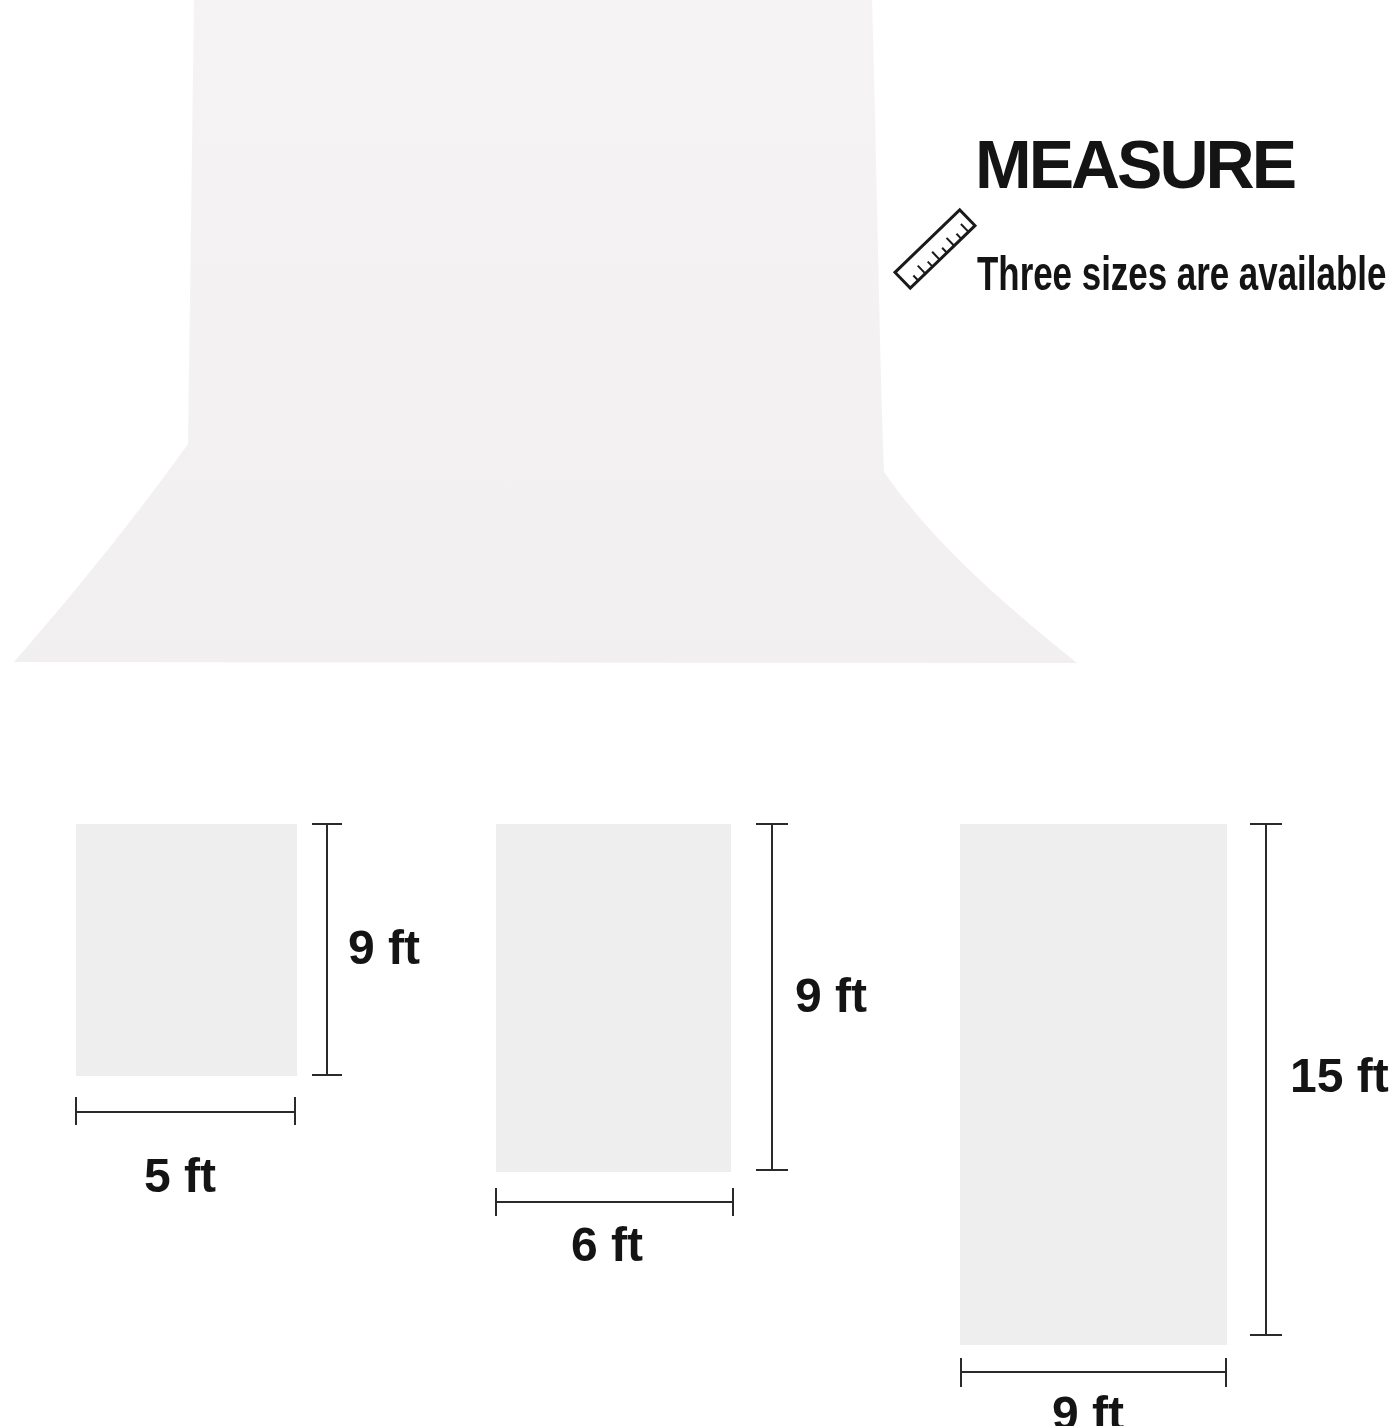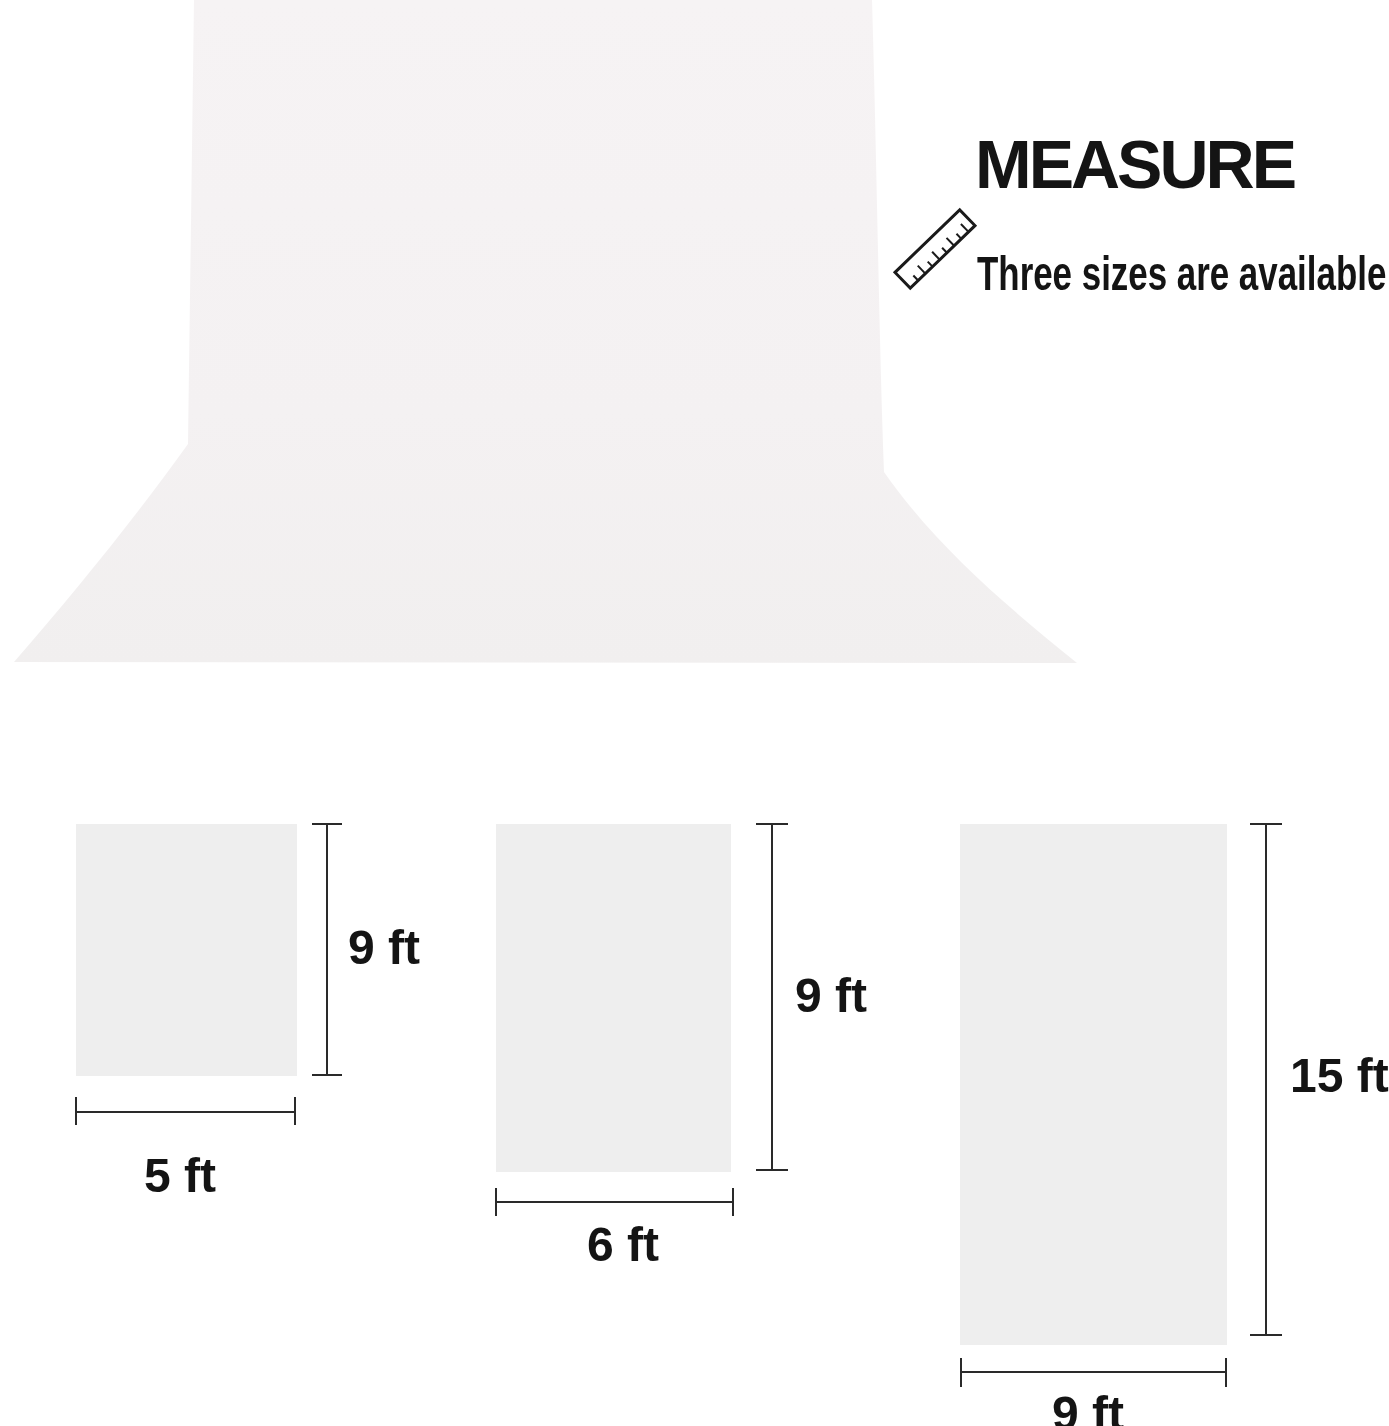--- a/index.html
+++ b/index.html
@@ -50,21 +50,21 @@
   .d1-wlabel{left:144px;top:1122px;margin-top:30px;}
   
   .d2-rect{left:496px;top:824px;width:235px;height:348px;}
   .d2-vline{left:771px;top:824px;height:347px;}
   .d2-cap-top{left:756px;top:823px;width:32px;}
   .d2-cap-bot{left:756px;top:1169px;width:32px;}
   .d2-hlabel{left:795px;top:972px;}
   .d2-hline{left:496px;top:1201px;width:237px;}
   .d2-tick-l{left:495px;top:1188px;height:28px;}
   .d2-tick-r{left:732px;top:1188px;height:28px;}
-  .d2-wlabel{left:587px;top:1221px;text-align:right;}
+  .d2-wlabel{left:571px;top:1221px;text-align:right;}
   
   .d3-rect{left:960px;top:824px;width:267px;height:521px;}
   .d3-vline{left:1265px;top:824px;height:512px;}
   .d3-cap-top{left:1250px;top:823px;width:32px;}
   .d3-cap-bot{left:1250px;top:1334px;width:32px;}
   .d3-hlabel{left:1290px;top:1052px;text-align:right;}
   .d3-hline{left:961px;top:1371px;width:265px;}
   .d3-tick-l{left:960px;top:1358px;height:29px;}
   .d3-tick-r{left:1225px;top:1358px;height:29px;}
   .d3-wlabel{left:1052px;top:1390px;}

